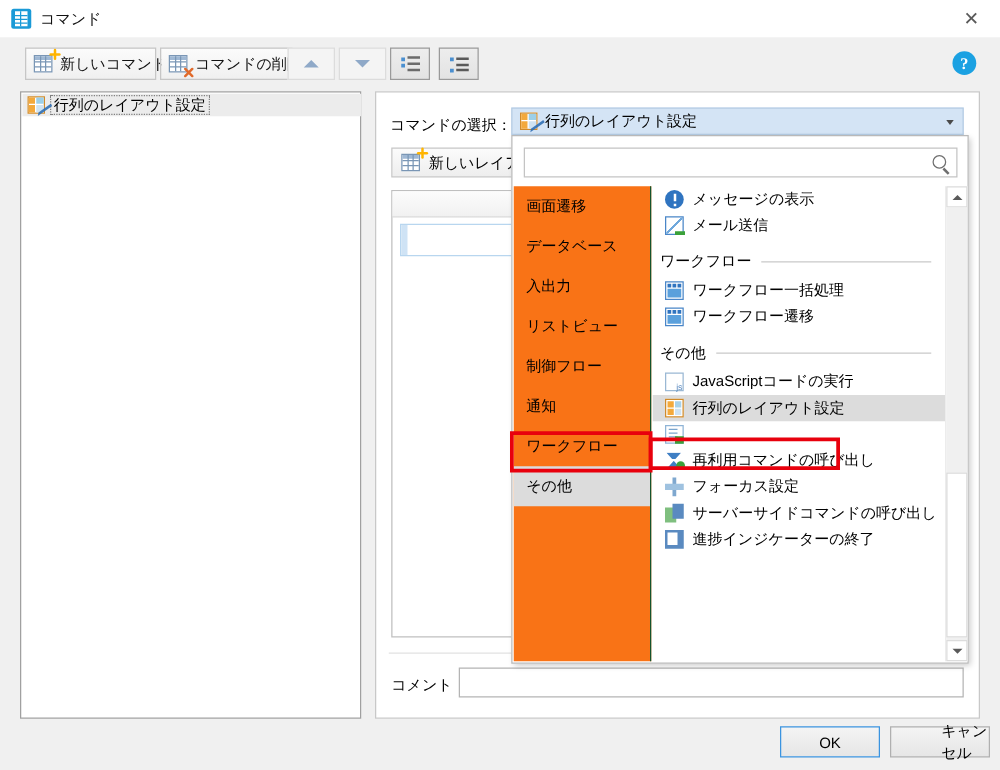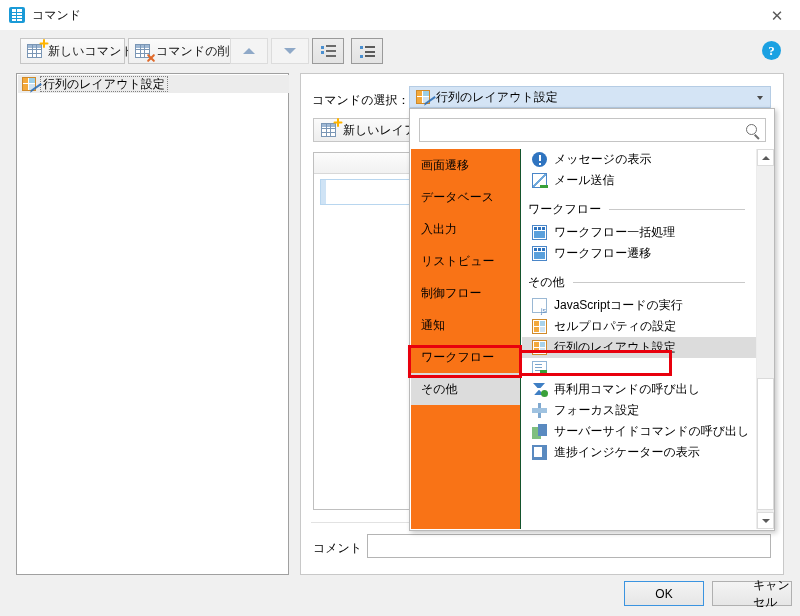--- a/index.html
+++ b/index.html
@@ -455,24 +455,20 @@
         <span>ワークフロー遷移</span>
       </div>
       <div class="cmd-group">
         <span>その他</span>
         <span class="rule"></span>
       </div>
       <div class="cmd-item">
         <span class="ci ci-js"></span>
         <span>JavaScriptコードの実行</span>
       </div>
-      <div class="cmd-item">
-        <span class="ci ci-cell"></span>
-        <span>セルプロパティの設定</span>
-      </div>
       <div class="cmd-item sel">
         <span class="ci ci-cell"></span>
         <span>行列のレイアウト設定</span>
       </div>
       <div class="cmd-item">
         <span class="ci ci-dl"></span>
       </div>
       <div class="cmd-item">
         <span class="ci ci-prog"></span>
         <span>再利用コマンドの呼び出し</span>
@@ -480,21 +476,21 @@
       <div class="cmd-item">
         <span class="ci ci-focus"></span>
         <span>フォーカス設定</span>
       </div>
       <div class="cmd-item">
         <span class="ci ci-server"></span>
         <span>サーバーサイドコマンドの呼び出し</span>
       </div>
       <div class="cmd-item">
         <span class="ci ci-reuse"></span>
-        <span>進捗インジケーターの表示</span>
+        <span>進捗インジケーターの終了</span>
       </div>
     </div>
 
   <div class="sb">
     <div class="btn up">
         <span class="a"></span>
       </div>
     <div class="track">
       <div class="thumb" style="top:212px;height:132px;"></div>
     </div>

